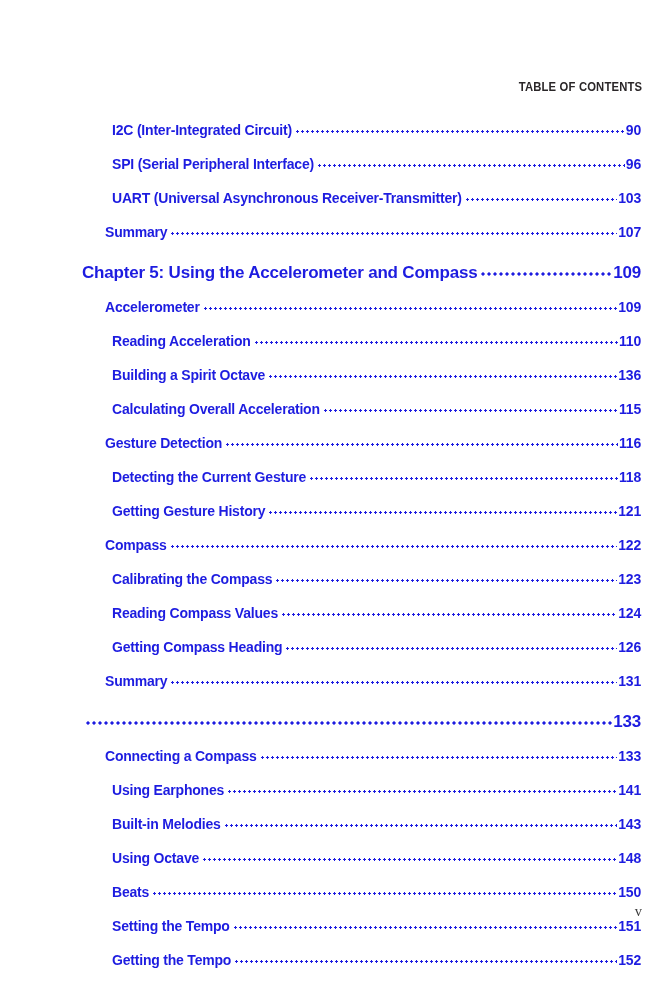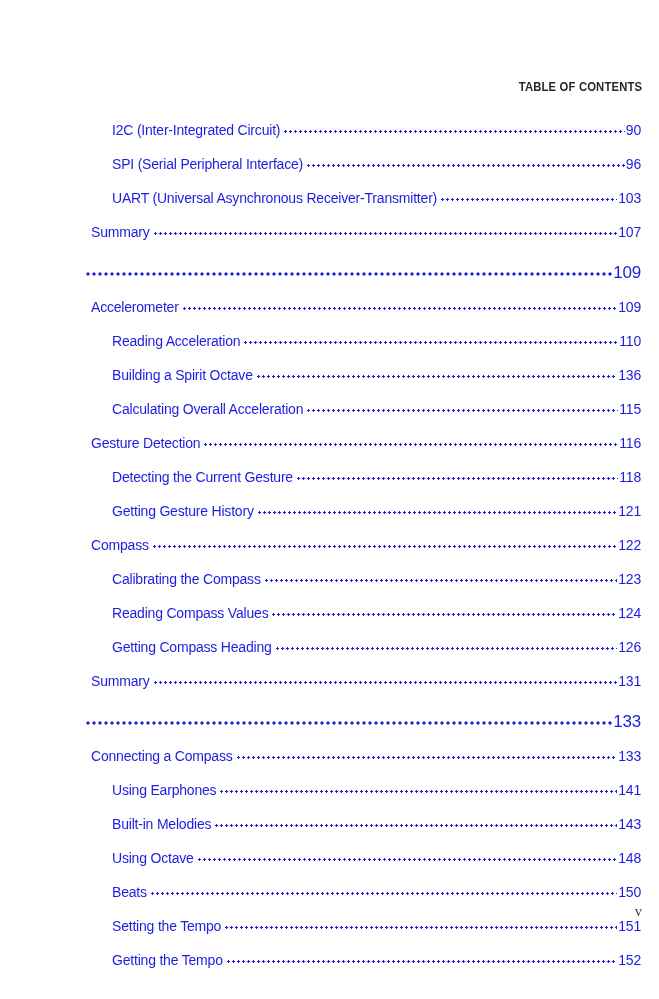--- a/index.html
+++ b/index.html
@@ -26,42 +26,42 @@
   .toc {
     position: absolute;
     left: 82px;
     right: 54px;
     top: 108px;
   }
   .row {
     display: flex;
     align-items: flex-end;
     color: var(--link-blue, #1d1ce0);
-    font-weight: 400;
+    font-weight: 700;
     line-height: 1;
     cursor: pointer;
   }
   .row .label { white-space: nowrap; }
   .row .pagenum { white-space: nowrap; }
   .dots {
     flex: 1;
     margin: 0 1px 0 3px;
     height: 13px;
     background-image: radial-gradient(circle, var(--link-blue, #1d1ce0) 1.05px, rgba(0,0,0,0) 1.35px);
     background-size: 5px 5px;
     background-repeat: repeat-x;
     background-position: 0 calc(100% - 3px);
   }
   .lvl-h1, .lvl-h2 {
     font-size: 14px;
     height: 28.5px;
     padding-bottom: 5.5px;
     letter-spacing: -0.2px;
   }
-  .lvl-h1 { margin-left: 9px; }
+  .lvl-h1 { margin-left: 23px; }
   .lvl-h2 { margin-left: 30px; }
   .lvl-chapter {
     font-size: 17px;
     height: 36.5px;
     padding-bottom: 4.5px;
     letter-spacing: -0.2px;
   }
   .lvl-chapter .dots {
     height: 15px;
     background-image: radial-gradient(circle, var(--link-blue, #1d1ce0) 1.45px, rgba(0,0,0,0) 1.75px);
@@ -98,20 +98,21 @@
         <span class="label">UART (Universal Asynchronous Receiver-Transmitter)</span>
         <span class="dots"></span>
         <span class="pagenum">103</span>
       </div>
       <div class="row lvl-h1">
         <span class="label">Summary</span>
         <span class="dots"></span>
         <span class="pagenum">107</span>
       </div>
       <div class="row lvl-chapter">
+        <span class="label">Chapter 5: Using the Accelerometer and Compass</span>
         <span class="dots"></span>
         <span class="pagenum">109</span>
       </div>
       <div class="row lvl-h1">
         <span class="label">Accelerometer</span>
         <span class="dots"></span>
         <span class="pagenum">109</span>
       </div>
       <div class="row lvl-h2">
         <span class="label">Reading Acceleration</span>

